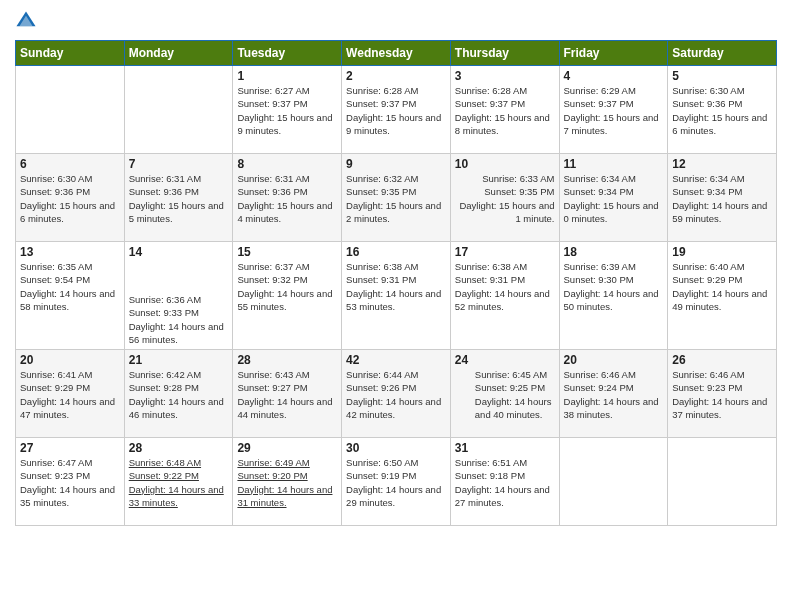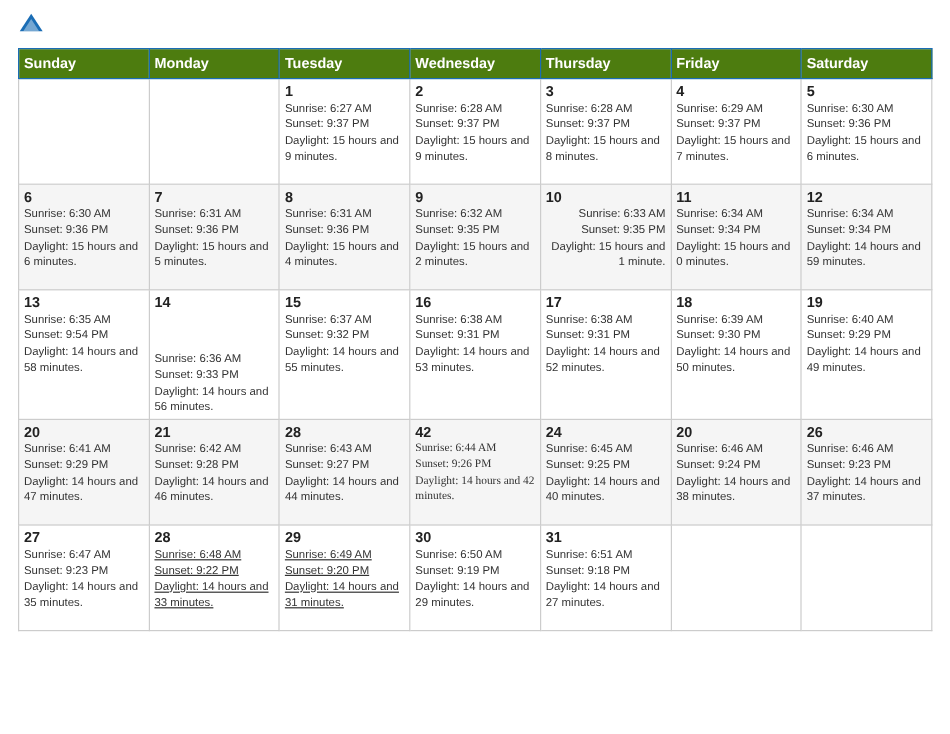--- a/index.html
+++ b/index.html
@@ -265,27 +265,27 @@
 Daylight: 14 hours and 46 minutes.</div>
           </td>
           <td>
             <span class="day-num">28</span>
             <div class="day-info" style="white-space: pre-line;">Sunrise: 6:43 AM
 Sunset: 9:27 PM
 Daylight: 14 hours and 44 minutes.</div>
           </td>
           <td>
             <span class="day-num">42</span>
-            <div class="day-info" style="white-space: pre-line; font-family: Liberation Serif, serif;">Sunrise: 6:44 AM
+            <div class="day-info" style="white-space: pre-line;">Sunrise: 6:44 AM
 Sunset: 9:26 PM
 Daylight: 14 hours and 42 minutes.</div>
           </td>
           <td>
             <span class="day-num">24</span>
-            <div class="day-info" style="white-space: pre-line;">Sunrise: 6:45 AM
+            <div class="day-info" style="white-space: pre-line; margin-left: 20px;">Sunrise: 6:45 AM
 Sunset: 9:25 PM
 Daylight: 14 hours and 40 minutes.</div>
           </td>
           <td>
             <span class="day-num">20</span>
             <div class="day-info" style="white-space: pre-line;">Sunrise: 6:46 AM
 Sunset: 9:24 PM
 Daylight: 14 hours and 38 minutes.</div>
           </td>
           <td>

